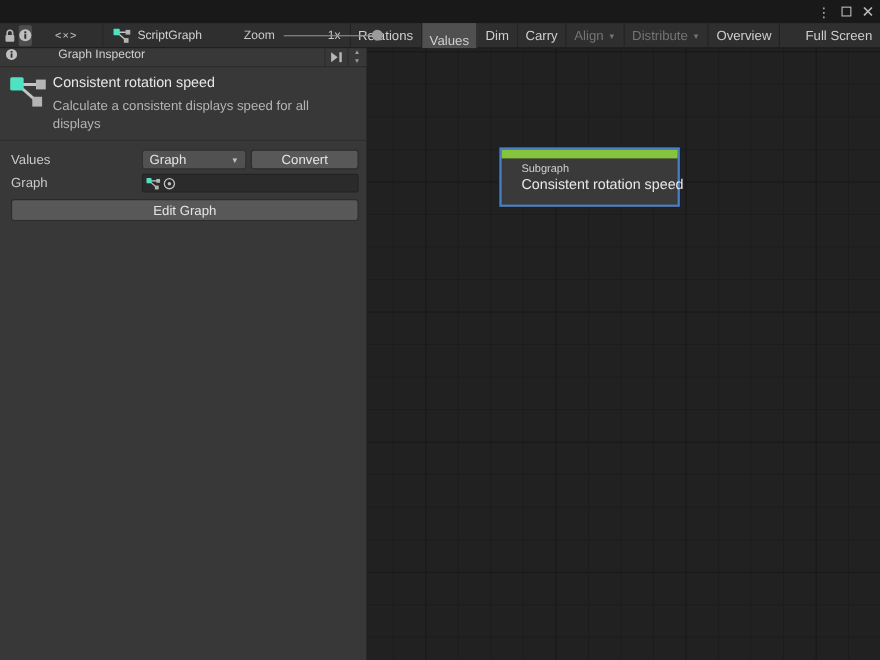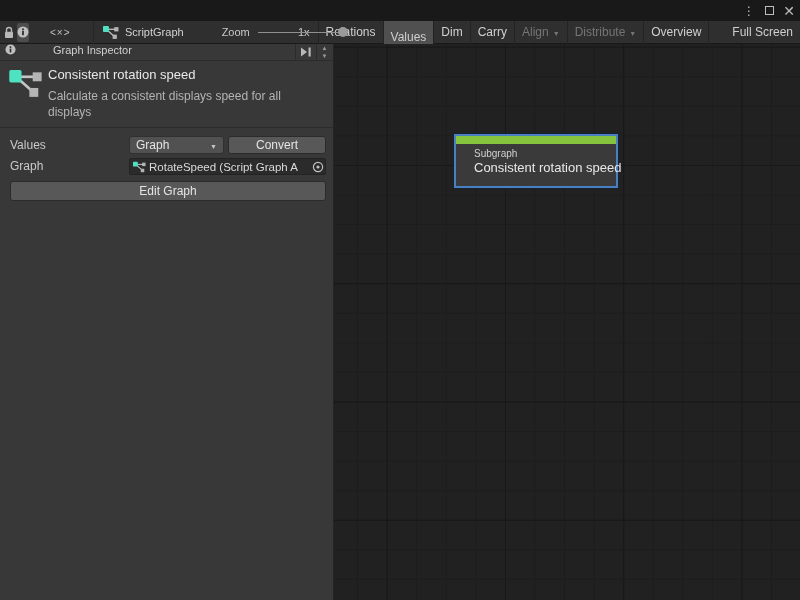--- a/index.html
+++ b/index.html
@@ -219,21 +219,20 @@
         <span>Convert</span>
       </div>
     </div>
 
     <div class="graph-row">
       <span class="row-label" style="top:1px;">Graph</span>
       <div class="obj-field" style="top:0;">
         <svg width="13" height="12" viewBox="0 0 30 26" style="flex:none;">
           <use href="#graph-glyph"></use>
         </svg>
-        <span class="obj-text">RotateSpeed (Script Graph A</span>
         <div class="obj-picker">
           <svg width="12" height="12" viewBox="0 0 12 12">
             <circle cx="6" cy="6" r="4.6" fill="none" stroke="#c0c0c0" stroke-width="1.2"></circle>
             <circle cx="6" cy="6" r="1.6" fill="#c0c0c0"></circle>
           </svg>
         </div>
       </div>
     </div>
 
     <div class="btn edit-btn">

